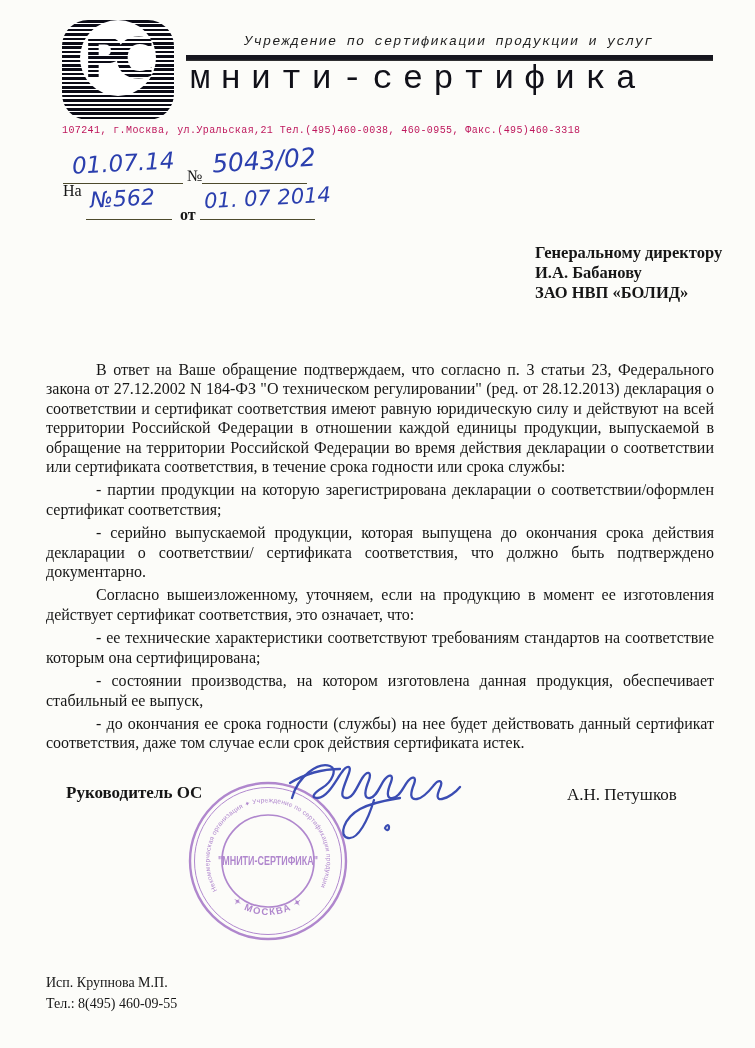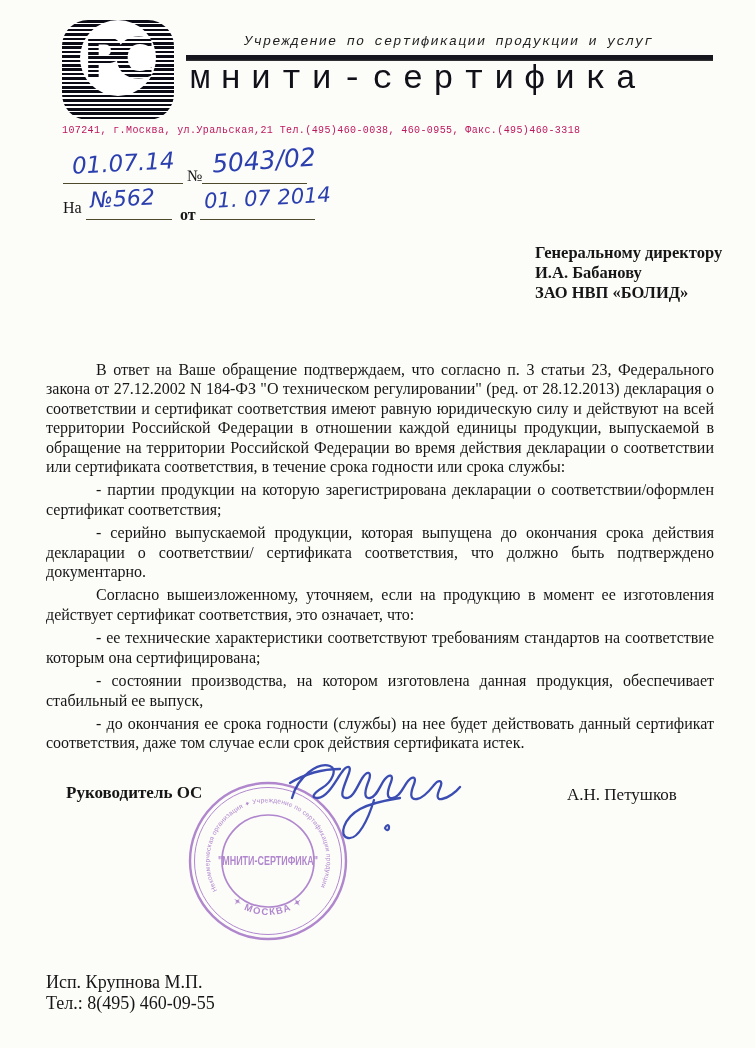--- a/index.html
+++ b/index.html
@@ -63,21 +63,21 @@
   }
   .body-text p{margin:4px;text-indent:50px;}
   
   .sig-left{position:absolute;left:66px;top:783px;font-weight:bold;font-size:17px;}
   .sig-right{position:absolute;left:567px;top:785px;font-weight:normal;font-size:17px;}
   .sig-svg{position:absolute;left:288px;top:756px;z-index:3;}
   
   .stamp-svg{position:absolute;left:186px;top:779px;z-index:2;opacity:0.88;}
   
   .footer{
-    position:absolute;left:46px;top:972px;font-size:18px;line-height:21px;
+    position:absolute;left:46px;top:972px;font-size:14px;line-height:21px;
   }
 </style>
 </head>
 <body>
 
 <div class="page">
 
   <div class="logo">
     <div class="logo-circle">
       <span class="logo-letters">РС</span>
@@ -87,21 +87,21 @@
   <div class="header-rule"></div>
   <div class="org-title">мнити-сертифика</div>
   <div class="address-line">107241, г.Москва, ул.Уральская,21  Тел.(495)460-0038, 460-0955, Факс.(495)460-3318</div>
 
   <span class="hand" style="position:absolute;left:72px;top:150px;font-size:23px;transform:rotate(-3deg);">01.07.14</span>
   <div class="uline" style="left:63px;top:183px;width:120px;"></div>
   <span class="ref-label" style="left:187px;top:167px;">№</span>
   <span class="hand" style="position:absolute;left:212px;top:146px;font-size:25px;transform:rotate(-4deg);">5043/02</span>
   <div class="uline" style="left:202px;top:183px;width:105px;"></div>
 
-  <span class="ref-label" style="left:63px;top:199px;">На</span>
+  <span class="ref-label" style="left:63px;top:182px;">На</span>
   <span class="hand" style="position:absolute;left:90px;top:186px;font-size:22px;transform:rotate(-3deg);">№562</span>
   <div class="uline" style="left:86px;top:219px;width:86px;"></div>
   <span class="ref-label" style="left:180px;top:206px;font-weight:bold;">от</span>
   <span class="hand" style="position:absolute;left:204px;top:186px;font-size:21px;transform:rotate(-3deg);">01. 07 2014</span>
   <div class="uline" style="left:200px;top:219px;width:115px;"></div>
 
   <div class="addressee">
     <div>Генеральному директору</div>
     <div>И.А. Бабанову</div>
     <div>ЗАО НВП «БОЛИД»</div>

